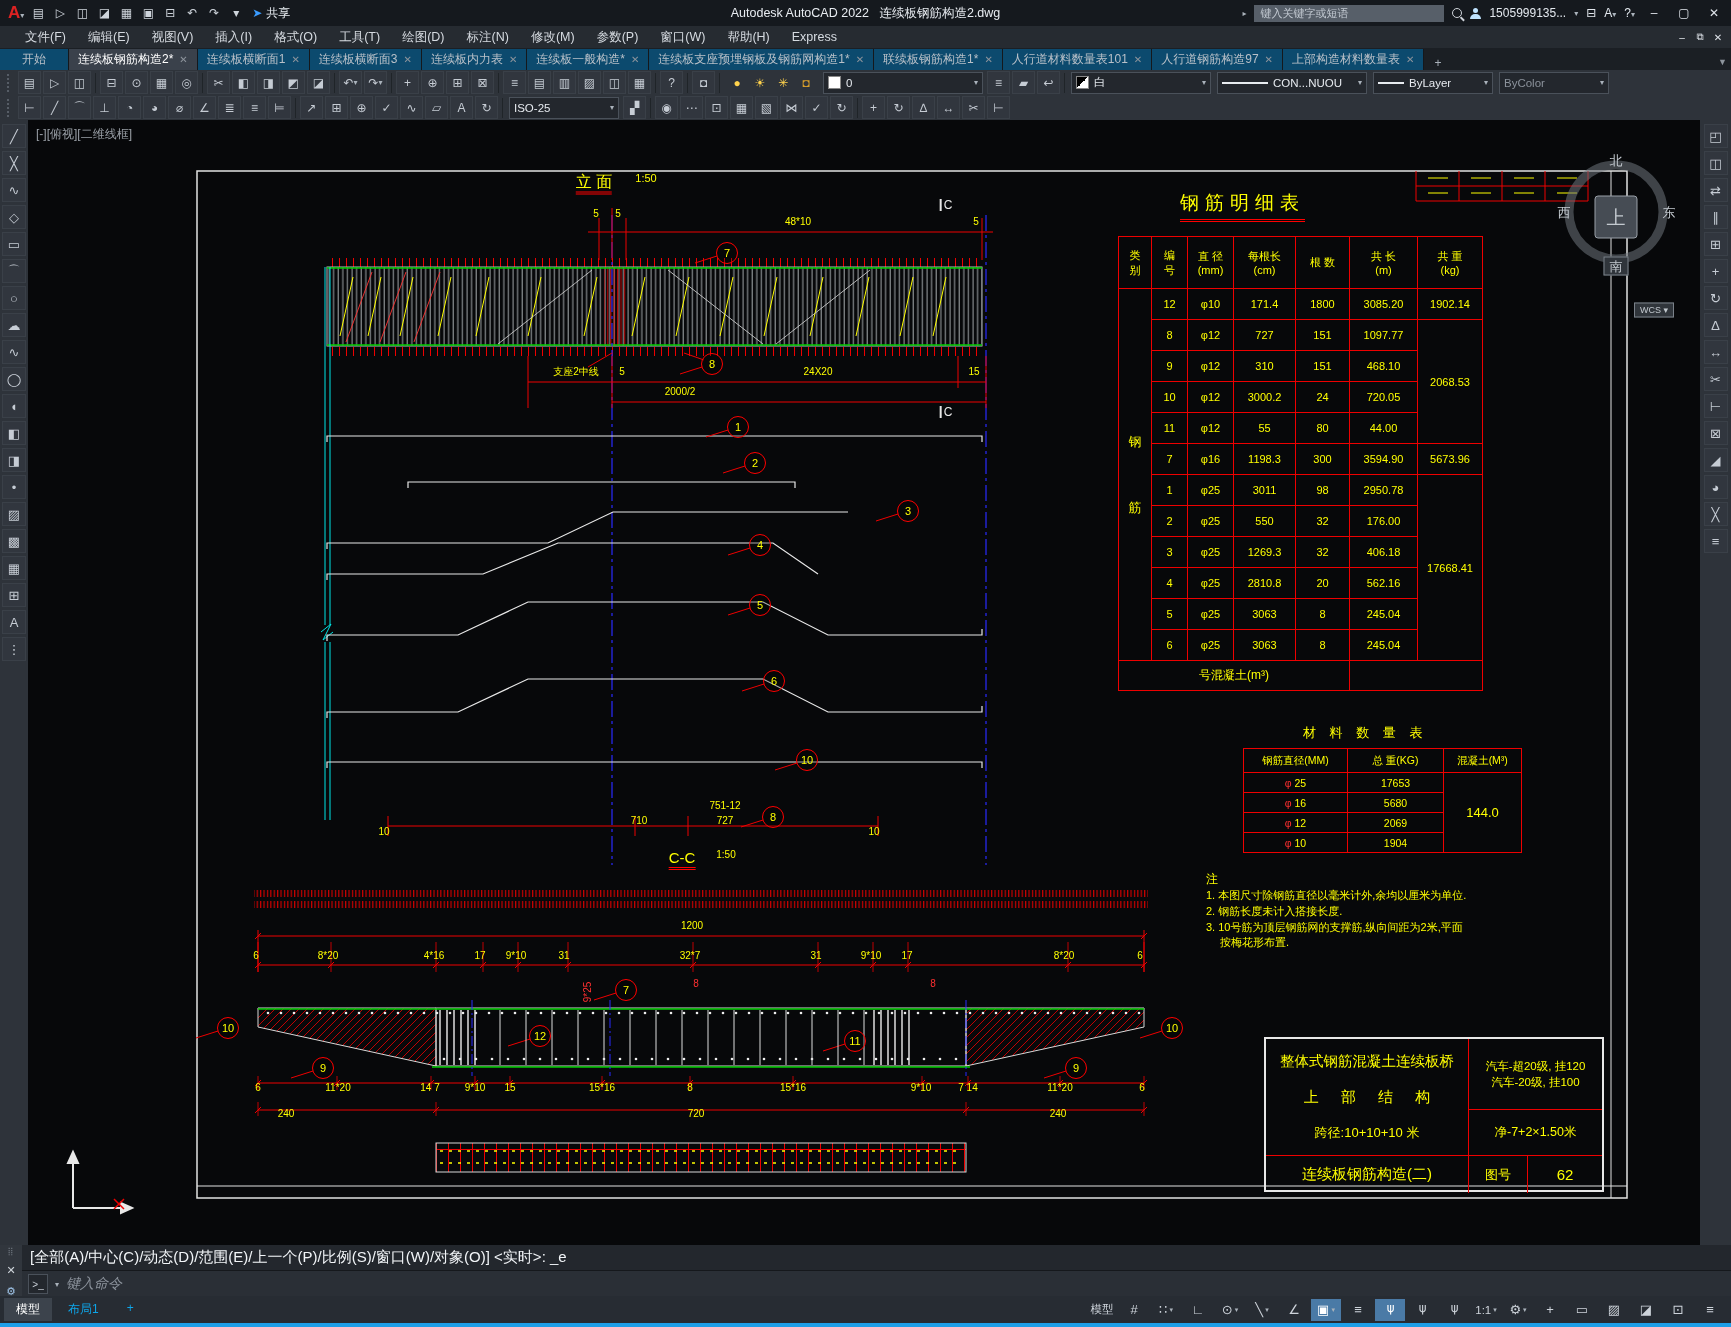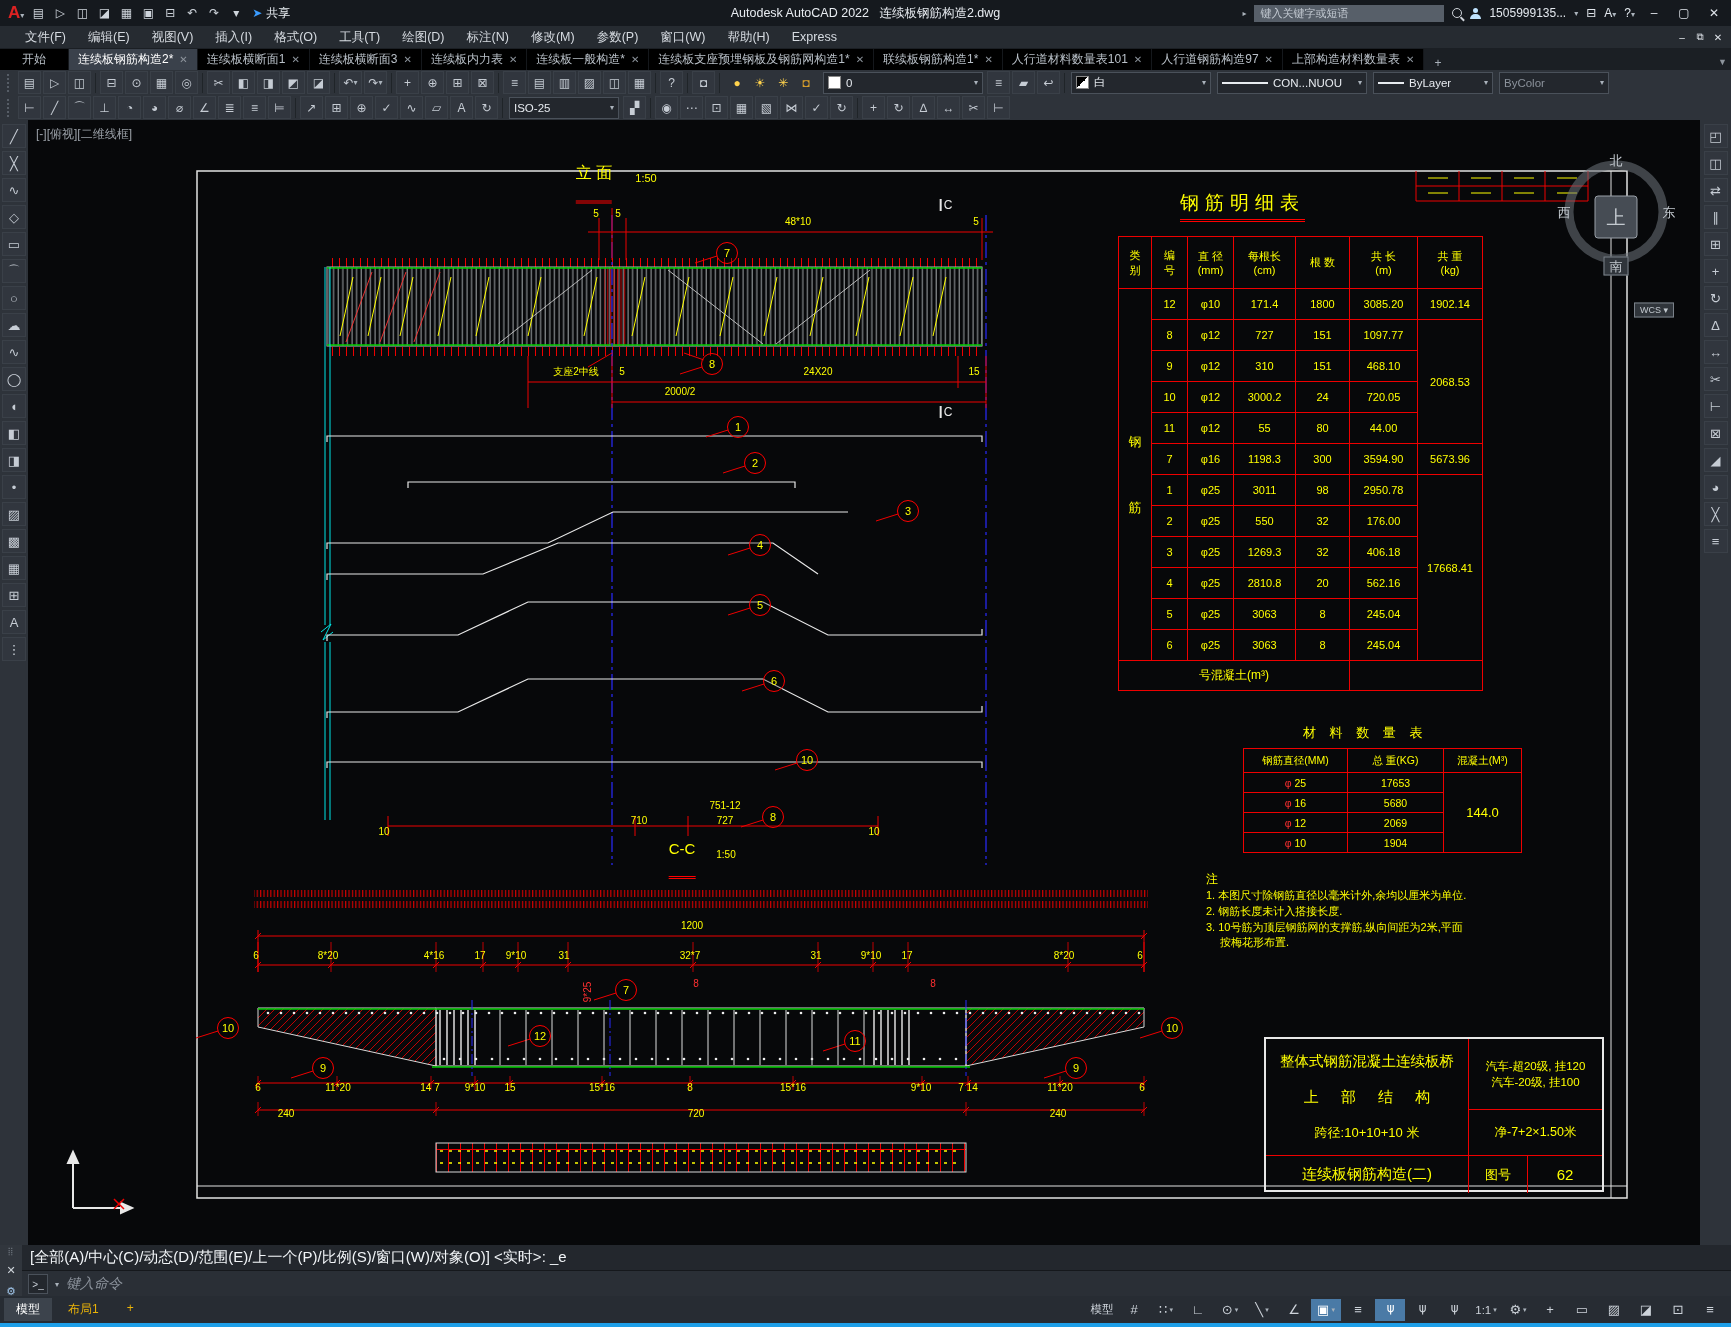--- a/index.html
+++ b/index.html
@@ -23,21 +23,21 @@
 .ttxt{color:#e3e8ee;font-size:12px}
 .caret{font-size:8px;color:#aab2bb}
 .winbtn{width:22px;height:20px;display:flex;align-items:center;justify-content:center;color:#dfe4ea;font-size:12px}
 
 #menubar{position:absolute;left:0;top:26px;right:0;height:22px;background:#262b31;display:flex;align-items:center;padding-left:14px;gap:0}
 .menu-item{padding:0 11px;color:#d6dbe1;font-size:12.5px;height:22px;display:flex;align-items:center}
 #docbtns{position:absolute;right:4px;top:0;height:22px;display:flex;align-items:center}
 #docbtns .winbtn{height:18px;width:18px;font-size:10px}
 
 #tabbar{position:absolute;left:0;top:48px;right:0;height:22px;background:#1b1f24;display:flex;align-items:flex-end}
-.ftab{height:21px;display:flex;align-items:center;gap:6px;padding:0 9px;background:#000000;color:#b9c0c8;
+.ftab{height:21px;display:flex;align-items:center;gap:6px;padding:0 9px;background:#0c4a6e;color:#b9c0c8;
   font-size:12px;border-right:1px solid #15181c;white-space:nowrap}
 .ftab.active{background:#3a414b;color:#fff}
 .ftab .x{color:#8d949c;font-size:10px}
 .ftab.start{padding:0 22px}
 #tab-plus{padding:0 10px;color:#aab2bb}
 #tab-ovf{position:absolute;right:4px;bottom:3px;color:#8d949c;font-size:9px}
 
 #tb1,#tb2{position:absolute;left:0;right:0;height:25px;background:#2e333a;display:flex;align-items:center;padding-left:4px}
 #tb1{top:70px}#tb2{top:95px}
 .grip{width:5px;height:18px;margin:0 3px;border-left:2px dotted #565d66}
@@ -54,21 +54,21 @@
 #rightrail{position:absolute;right:0;top:120px;width:31px;bottom:82px;background:#2e333a;display:flex;flex-direction:column;align-items:center;padding-top:4px;gap:3px}
 .rbtn{width:22px;height:22px;display:flex;align-items:center;justify-content:center;color:#c6ccd4;font-size:13px;background:#31363e;border:1px solid #3a4048}
 
 #canvas{position:absolute;left:28px;top:120px;width:1672px;height:1125px;background:#07080a;overflow:hidden}
 #vplabel{position:absolute;left:8px;top:6px;color:#9ba1a8;font-size:12px}
 #cad{position:absolute;left:0;top:0}
 .anno{position:absolute;transform:translate(-50%,-50%);white-space:nowrap;line-height:1;z-index:3}
 .yl{color:#ffff00}.rd{color:#ff3030}.wh{color:#e8e8e8}.nav{color:#c3c9cf}
 .t9{font-size:9px}.t10{font-size:10px}.t11{font-size:11px}.t12{font-size:12px}.t13{font-size:13px}
 .t15{font-size:15px}.t16{font-size:16px}.t20{font-size:19px}
-.underline{border-bottom:3px double #f00;padding-bottom:20px}
+.underline{border-bottom:3px double #f00;padding-bottom:2px}
 .vert{transform:translate(-50%,-50%) rotate(-90deg)}
 .secmark{border-left:2px solid #e8e8e8;padding-left:2px}
 .navbox{border:1px solid #7b828a;background:#30353b;padding:2px 5px}
 .co{position:absolute;width:20px;height:20px;border:1.3px solid #f00;border-radius:50%;color:#ffff00;font-size:11px;
   display:flex;align-items:center;justify-content:center;transform:translate(-50%,-50%);z-index:3;background:rgba(0,0,0,.25)}
 
 #rebar-wrap{position:absolute;left:1090px;top:70px;z-index:2}
 #rebar-title{color:#ffff00;font-size:19px;letter-spacing:6px;border-bottom:3px double #f00;padding-bottom:3px;margin-left:62px;display:inline-block}
 #rebar-table{border-collapse:collapse;margin-top:14px;border:1.5px solid #e8e8e8;table-layout:fixed}
 #rebar-table td{border:1px solid #e00;color:#ffff00;font-size:11px;text-align:center;padding:0;white-space:pre-line;overflow:hidden}
@@ -99,21 +99,21 @@
 #cmdhist{position:absolute;left:22px;top:1245px;right:0;height:25px;background:#23272d;color:#f2f5f8;font-size:15px;display:flex;align-items:center;padding-left:8px;font-family:"Liberation Sans","DejaVu Sans",sans-serif}
 #cmdinput{position:absolute;left:22px;top:1270px;right:0;height:26px;background:#2a2f36;display:flex;align-items:center;gap:7px;padding-left:6px;border-top:1px solid #15181c}
 #cmdside{position:absolute;left:0;top:1245px;width:22px;height:51px;background:#31363d;display:flex;flex-direction:column;align-items:center;justify-content:space-between;padding:2px 0}
 #cmdside .g{color:#6d747d;font-size:8px;letter-spacing:1px}
 #cmdside .x{color:#cfd5db;font-size:11px}
 #cmdside .w{color:#9fc4e8;font-size:11px}
 .cmdicon{width:18px;height:18px;background:#23272d;border:1px solid #4a515a;color:#c6ccd4;font-size:10px;display:flex;align-items:center;justify-content:center}
 #cmdph{color:#8b929b;font-size:14px;font-style:italic}
 
 #bottomstrip{position:absolute;left:0;top:1296px;right:0;height:27px;background:#272c33;display:flex;align-items:center}
-.ltab{padding:3px 12px;font-size:12px;color:#eab308;margin-left:4px}
+.ltab{padding:3px 12px;font-size:12px;color:#0ea5e9;margin-left:4px}
 .ltab.active{background:#3c434c;color:#fff}
 #status{margin-left:auto;display:flex;align-items:center;gap:2px;padding-right:6px}
 .sbtn{min-width:24px;height:22px;display:flex;align-items:center;justify-content:center;color:#cdd3da;font-size:13px;padding:0 3px;gap:2px}
 .sbtn.active{background:#4a7aa6;color:#fff}
 .sbtn .caret{font-size:7px}
 #blueline{position:absolute;left:0;top:1323px;right:0;height:4px;background:#1e9fe8}
 .flip{display:inline-block;transform:rotate(180deg)}
 </style>
 </head>
 <body>

